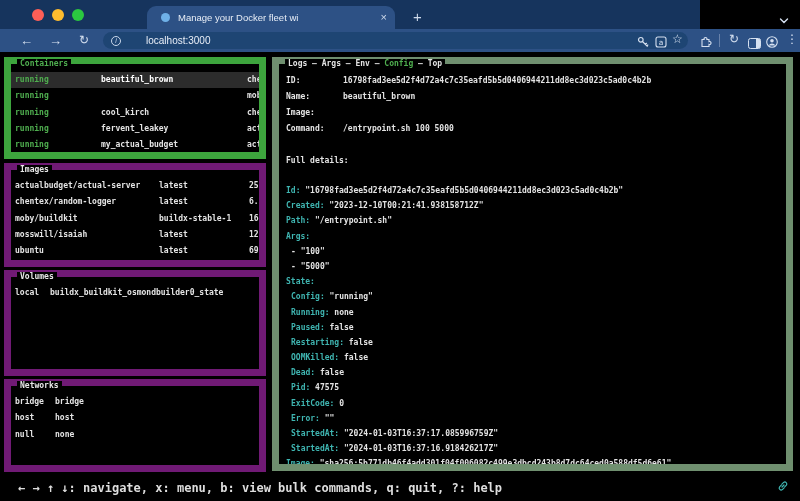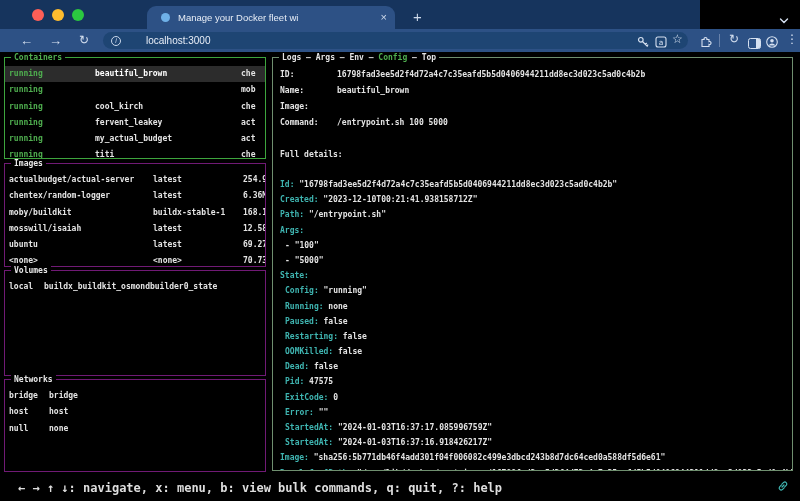--- a/index.html
+++ b/index.html
@@ -30,21 +30,21 @@
   .puzzle{left:699px;top:5px}
   .tbsep{position:absolute;left:719px;top:5px;width:1px;height:13px;background:rgba(214,224,241,.35)}
   .sync{left:729px;top:3px;font-size:12px;line-height:15px}
   .sidepanel{left:748px;top:6px}
   .profile{left:766px;top:5px}
   .menu{left:786px;top:3px;font-size:12px;line-height:15px}
 
   
   .terminal{position:absolute;top:52px;left:0;width:800px;height:449px;background:#000;
     font-family:"DejaVu Sans Mono","Liberation Mono",monospace;font-size:8px;font-weight:700;color:#e4e4e4}
-  .panel{position:absolute;border:1px solid #701a75}
+  .panel{position:absolute;border:7px solid #701a75}
   .panel-title{position:absolute;top:-5px;left:6px;background:#000;padding:0 3px;line-height:9px;color:#e8e8e8;white-space:nowrap;z-index:2}
   .panel-body{position:absolute;left:0;top:0;right:0;bottom:0;overflow:hidden}
   .containers{left:4px;top:5px;width:262px;height:102px;border-color:#3da53d}
   .containers .panel-title{color:#4fae4f}
   .images{left:4px;top:111px;width:262px;height:104px}
   .volumes{left:4px;top:218px;width:262px;height:106px}
   .networks{left:4px;top:327px;width:262px;height:93px}
   .inspector{left:272px;top:5px;width:521px;height:414px;border-color:#6f8f6f}
   .pbpad{padding-top:8px}
   .trow{position:relative;height:16.3px;line-height:16.3px;white-space:nowrap}

